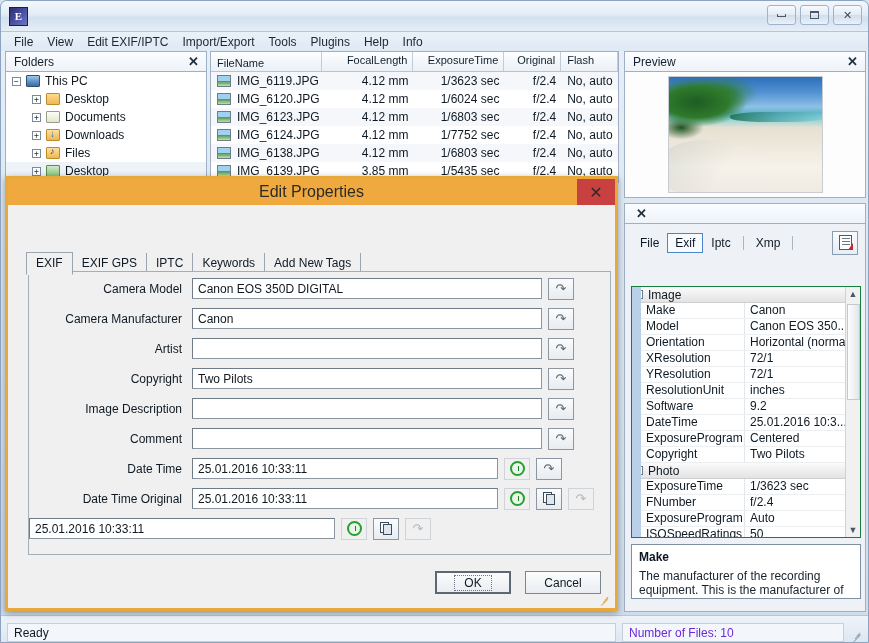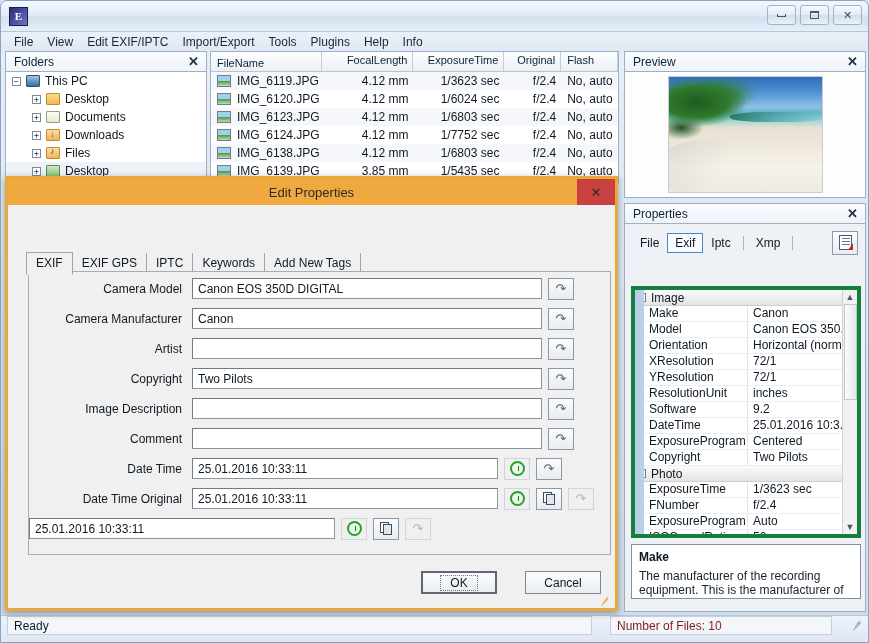--- a/index.html
+++ b/index.html
@@ -185,21 +185,21 @@
     content: ""; position: absolute; left: 2px; top: 2px; width: 8px; height: 1px;
     box-shadow: 0 0 0 0 #6a7785, 0 3px 0 0 #6a7785, 0 6px 0 0 #6a7785; background: #6a7785;
   }
   .tool-doc::after {
     content: ""; position: absolute; right: -2px; bottom: -1px;
     width: 0; height: 0; border-left: 5px solid transparent; border-right: 0 solid transparent;
     border-bottom: 7px solid #c2282c;
   }
   .meta-wrap {
     position: absolute; left: 6px; top: 62px; width: 230px; height: 252px;
-    background: #fff; border: 4px solid #15803d; overflow: hidden; display: flex;
+    background: #fff; border: 1px solid #15803d; overflow: hidden; display: flex;
   }
   .meta-gutter { width: 9px; background: #b9d0e8; flex: 0 0 auto; }
   .meta-list { flex: 1; overflow: hidden; }
   .meta-grp {
     height: 16px; display: flex; align-items: center;
     background: linear-gradient(to bottom, #fbfbfb, #e3e3e3);
     border-bottom: 1px solid #cfcfcf;
     font-size: 12px; color: #101820; padding-left: 2px;
     margin-left: -9px; padding-left: 2px;
   }
@@ -222,45 +222,45 @@
     position: absolute; left: 6px; top: 320px; width: 230px; height: 55px;
     background: #fff; border: 1px solid #7f8f9f; padding: 5px 7px; overflow: hidden;
   }
   .desc-title { font-size: 12px; font-weight: bold; color: #0d1620; margin-bottom: 5px; }
   .desc-text { font-size: 12px; color: #18222c; line-height: 14px; }
   
   .statusbar {
     position: absolute; left: 0; bottom: 0; width: 869px; height: 27px;
     background: linear-gradient(to bottom, #eef3f9, #dde7f2);
     border-top: 1px solid #b8c6d6;
-    display: flex; align-items: flex-start; padding: 0 6px; gap: 18px;
+    display: flex; align-items: flex-end; padding: 0 6px; gap: 6px;
   }
   .sb-left {
     flex: 1; height: 19px; background: #f3f6fa; border: 1px solid #c6d0db;
     display: flex; align-items: center; padding-left: 6px; font-size: 12px; color: #0f1a24;
   }
   .sb-right {
     width: 222px; height: 19px; background: #f3f6fa; border: 1px solid #c6d0db;
-    display: flex; align-items: center; padding-left: 6px; font-size: 12px; color: #7f1d1d;
+    display: flex; align-items: center; padding-left: 6px; font-size: 12px; color: #6d28d9;
   }
   .grip { width: 14px; height: 14px; position: relative; }
   .grip i { position: absolute; width: 10px; height: 1px; background: #9aa7b4; transform: rotate(-45deg); }
   
   .dialog {
     position: absolute; left: 4px; top: 175px; width: 613px; height: 435px;
     background: #f0f0f0;
     border: 3px solid #e8a93c;
     box-shadow: 0 2px 7px rgba(0,0,0,.35);
   }
   .dlg-title {
     height: 26px; position: relative;
     background: #efa93e;
     display: flex; align-items: center; justify-content: center;
   }
-  .dlg-title span { font-size: 13px; color: #2c2b28; }
+  .dlg-title span { font-size: 16px; color: #2c2b28; }
   .dlg-close {
     position: absolute; right: 0; top: 0; width: 38px; height: 26px;
     background: #c94040; color: #fff;
     display: flex; align-items: center; justify-content: center;
     font-size: 13px;
   }
   .dlg-body { position: absolute; left: 0; top: 26px; width: 607px; height: 403px; background: #f0f0f0; }
   .tabstrip { position: absolute; left: 18px; top: 47px; display: flex; align-items: flex-end; }
   .dtab {
     font-size: 12px; color: #0f1a24;
@@ -304,21 +304,21 @@
   }
   .clock::after {
     content: ""; position: absolute; left: 6px; top: 3px; width: 1px; height: 5px; background: #1f7a25;
   }
   .copy-glyph { width: 13px; height: 13px; position: relative; }
   .copy-glyph i {
     position: absolute; width: 9px; height: 11px; background: #fff; border: 1px solid #3f4c59;
   }
   .copy-glyph i:first-child { left: 0; top: 0; }
   .copy-glyph i:last-child { left: 3px; top: 2px; background: #dfe6ee; }
-  .dlg-buttons { position: absolute; right: 14px; bottom: 14px; display: flex; gap: 28px; }
+  .dlg-buttons { position: absolute; right: 14px; bottom: 14px; display: flex; gap: 14px; }
   .dlg-btn {
     width: 76px; height: 23px;
     background: linear-gradient(to bottom, #fbfcfd, #e9edf1);
     border: 1px solid #7b8691;
     display: flex; align-items: center; justify-content: center;
     font-size: 12px; color: #0f1a24;
   }
   .dlg-btn.default { border: 2px solid #5d6874; }
   .dlg-btn.default .lbl { border: 1px dotted #6e7781; padding: 0 9px; }
   .dlg-grip { position: absolute; right: 3px; bottom: 2px; width: 13px; height: 13px; }
@@ -470,21 +470,20 @@
       <span class="ttl">Preview</span>
       <span class="panel-close">✕</span>
     </div>
     <div class="preview-body">
       <div class="beach"></div>
     </div>
   </div>
 
   <div id="props-panel">
     <div class="panel-head">
-      <span class="ttl">Properties</span>
       <span class="panel-close">✕</span>
     </div>
     <div class="props-body">
 
       <div class="props-tabs">
         <span class="ptab">File</span>
         <span class="ptab active">Exif</span>
         <span class="ptab">Iptc</span>
         <span class="ptab-sep"></span>
         <span class="ptab">Xmp</span>

